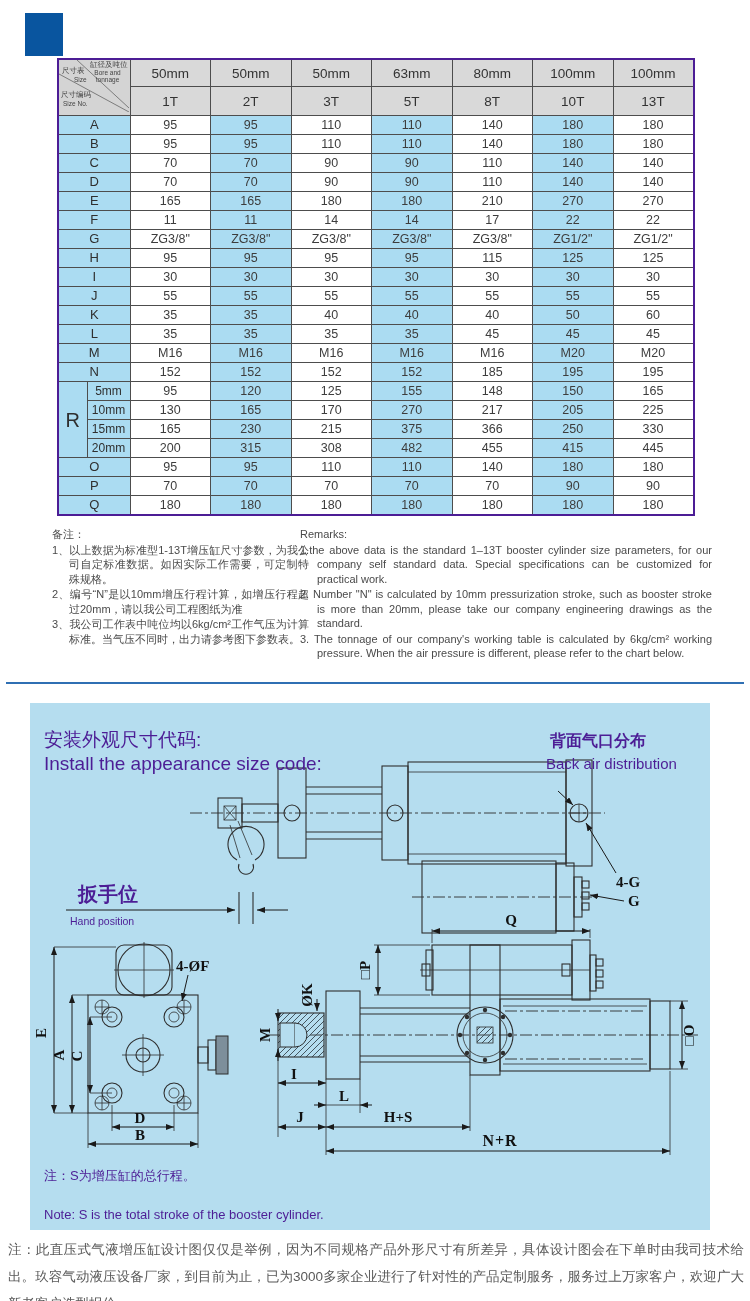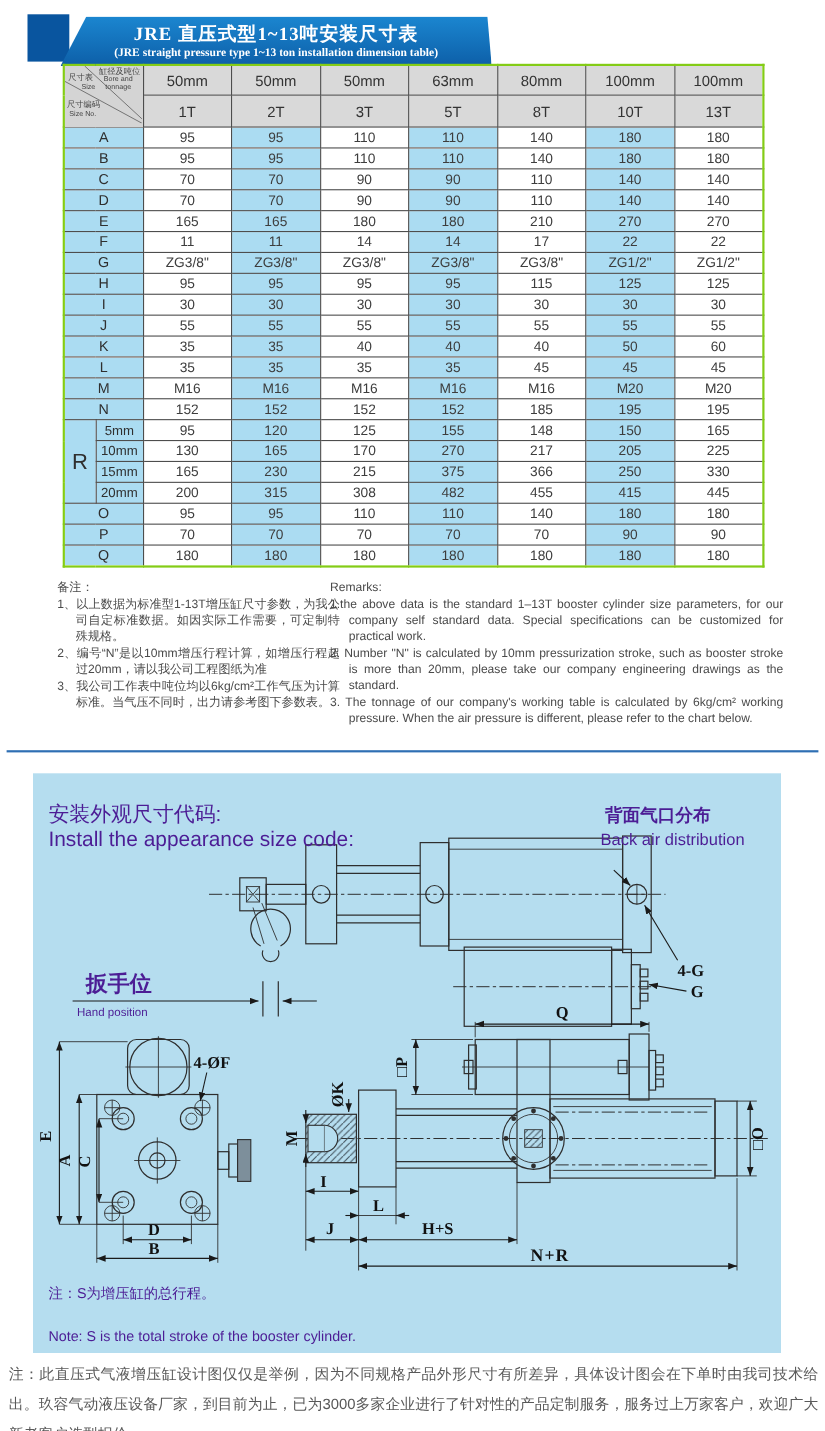--- a/index.html
+++ b/index.html
@@ -9,21 +9,21 @@
   .banner-fold{position:absolute;left:25px;top:13px;width:38px;height:43px;background:#09559f;}
   .banner{position:absolute;left:55px;top:15px;width:392px;height:45px;
           background:linear-gradient(#1b86d0,#0d5fa8);
           clip-path:polygon(6% 0,99% 0,100% 100%,0 100%);
           text-align:center;color:#fff;}
   .b-title{font-family:"Liberation Serif",serif;font-weight:bold;font-size:17px;
            letter-spacing:1px;margin-top:4px;}
   .b-sub{font-family:"Liberation Serif",serif;font-weight:bold;font-size:10.5px;margin-top:1px;}
   
   table.dims{position:absolute;left:57px;top:58px;width:636px;border-collapse:collapse;
-             table-layout:fixed;border:2px solid #84cc16;}
+             table-layout:fixed;border:2px solid #4c1d95;}
   table.dims th,table.dims td{border:1px solid #4d4d4d;text-align:center;padding:0;
              font-size:12.5px;color:#3d3d3d;overflow:hidden;}
   table.dims thead th{background:#d9d9d9;font-size:13.5px;font-weight:normal;color:#333;height:25px;}
   table.dims thead tr+tr th{height:26px;}
   table.dims td{height:18px;line-height:18px;background:#fff;}
   table.dims td.alt{background:#abdcf2;}
   table.dims td.lbl{background:#abdcf2;font-size:13px;color:#2f2f2f;}
   table.dims td.rmain{font-size:20px;}
   table.dims td.sub{font-size:12px;margin-top:48px;}
   th.corner{position:relative;background:#d4d4d4!important;padding:0;}
@@ -57,24 +57,20 @@
   
   .footer-note{position:absolute;left:8px;top:1236px;width:736px;font-size:13.5px;
                line-height:27px;color:#595959;text-align:justify;}
 </style>
 </head>
 <body>
 
 <div id="page">
 
   <div class="banner-fold"></div>
-  <div class="banner">
-    <div class="b-title">JRE 直压式型1~13吨安装尺寸表</div>
-    <div class="b-sub">(JRE straight pressure type 1~13 ton installation dimension table)</div>
-  </div>
 
   <table class="dims">
     <colgroup>
       <col style="width:29px">
         <col style="width:43px">
       <col style="width:80.5px">
         <col style="width:80.5px">
         <col style="width:80.5px">
       <col style="width:80.5px">
         <col style="width:80.5px">

